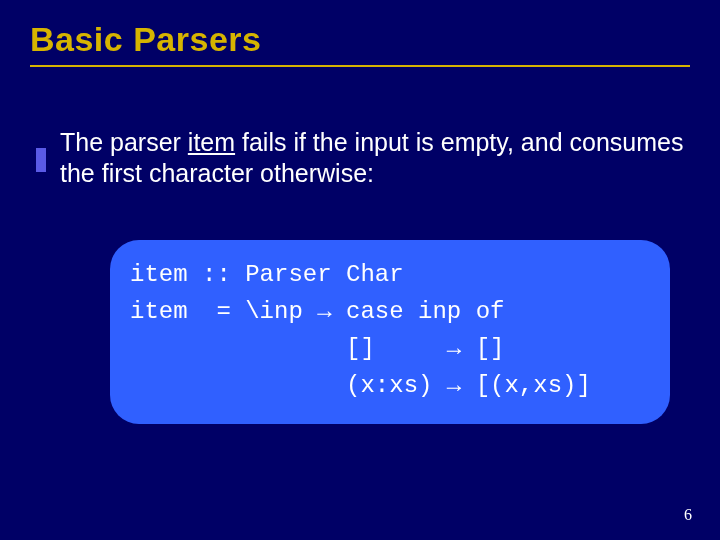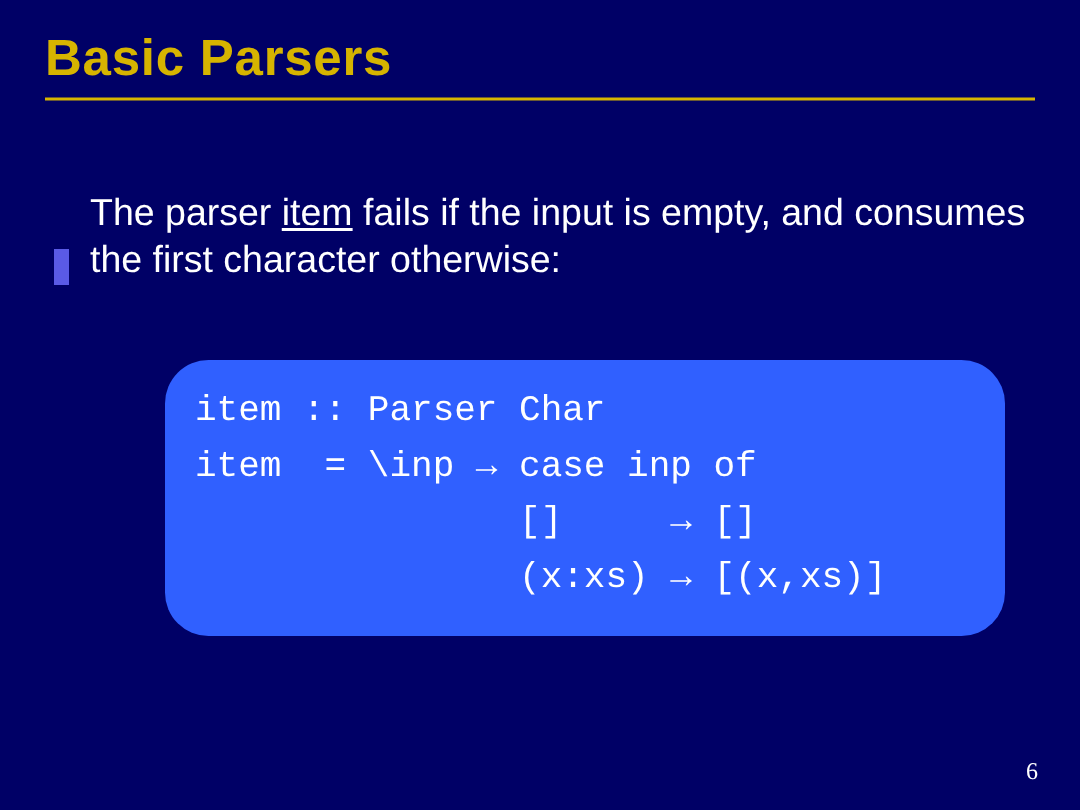--- a/index.html
+++ b/index.html
@@ -23,21 +23,21 @@
     margin-bottom: 6px;
     letter-spacing: 0.5px;
   }
   .underline {
     border-bottom: 2px solid #d6b400;
     width: 660px;
     margin-bottom: 60px;
   }
   .bullet-row {
     display: flex;
-    align-items: flex-end;
+    align-items: center;
     gap: 14px;
     margin-left: 6px;
   }
   .bullet {
     width: 10px;
     height: 24px;
     background: #5a5ae6;
     margin-top: 4px;
     flex-shrink: 0;
   }

